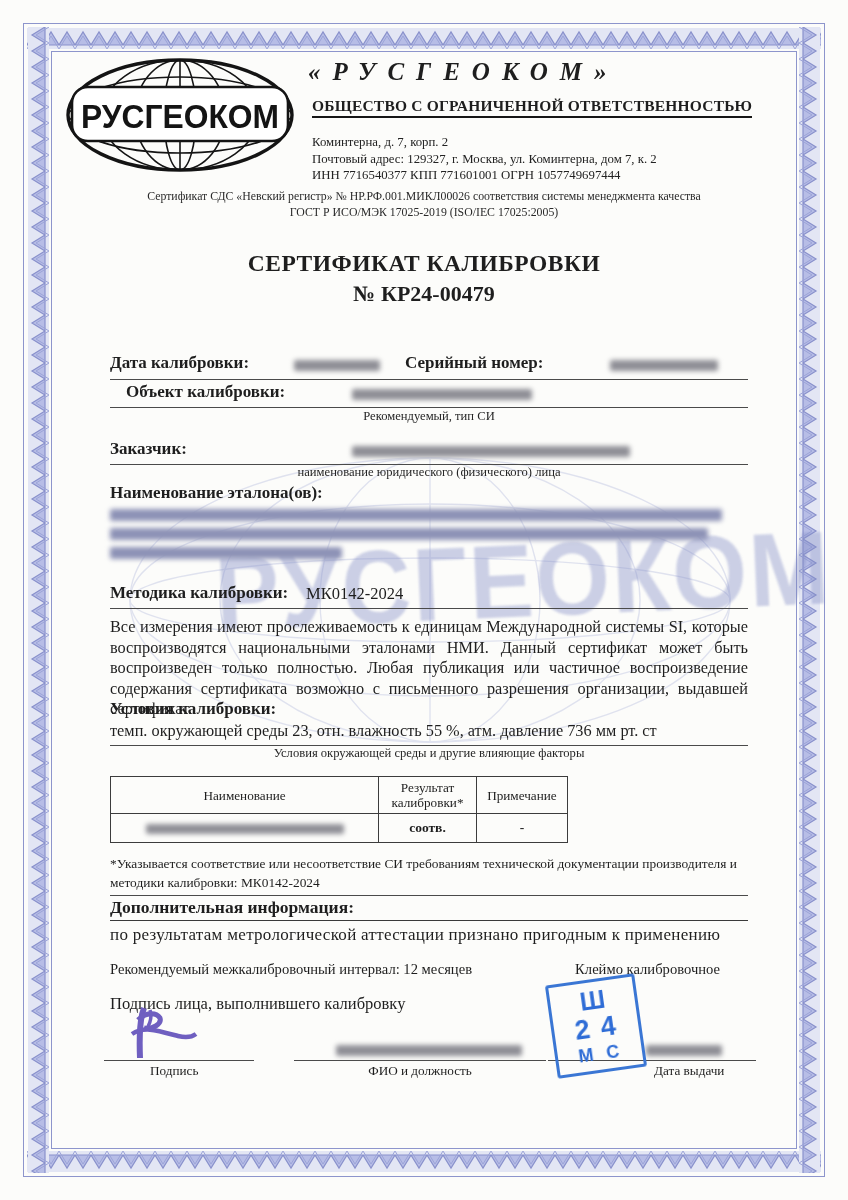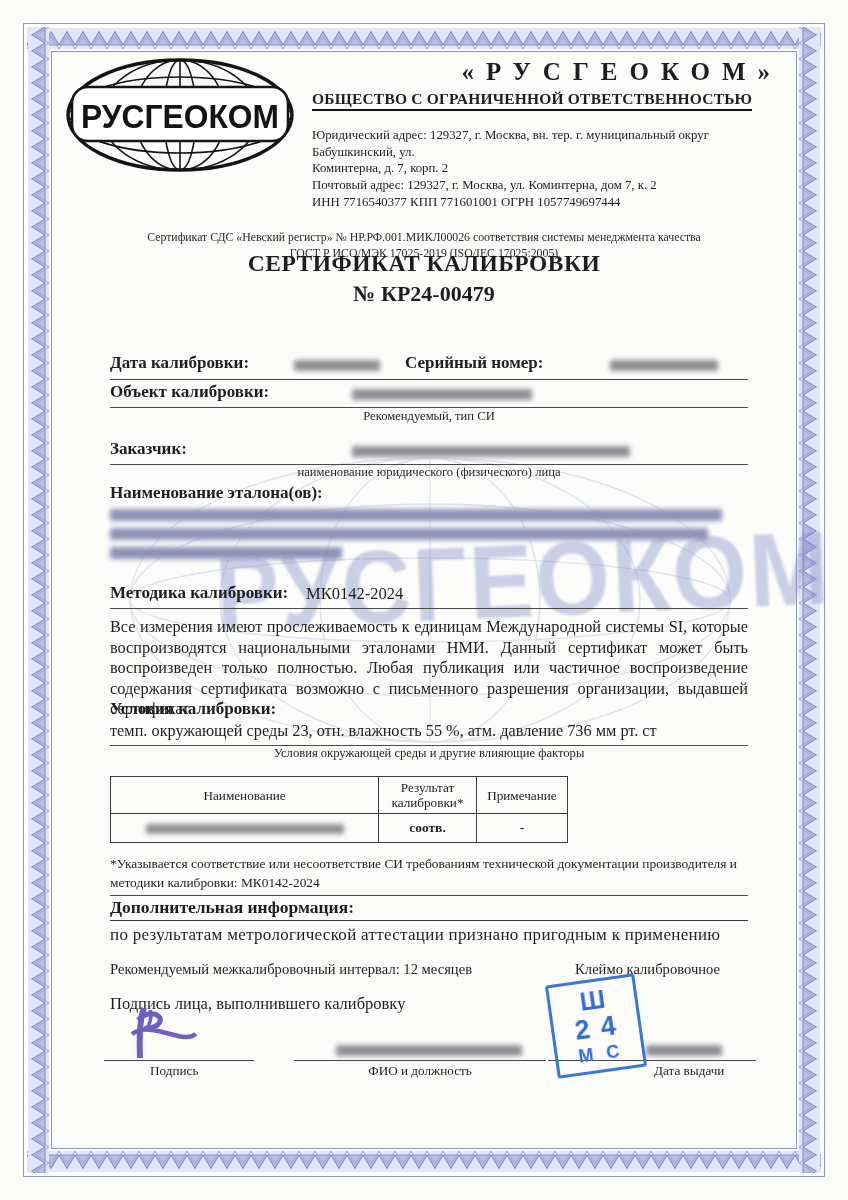--- a/index.html
+++ b/index.html
@@ -23,31 +23,31 @@
     position:absolute;left:215px;top:528px;width:520px;
     font-family:"Liberation Sans","DejaVu Sans",sans-serif;font-weight:700;
     font-size:96px;letter-spacing:2px;color:rgba(130,140,198,.40);
     transform:rotate(-2.5deg) scaleY(1.08);filter:blur(1px);white-space:nowrap;
   }
   
   .header{position:absolute;left:62px;top:56px;width:724px;display:flex;}
   .logo{flex:0 0 236px;}
   .head-right{margin-left:14px;width:470px;}
   .company-title{
-    text-align:right;font-weight:700;font-size:25px;letter-spacing:.48em;
-    white-space:nowrap;margin:2px 0 4px -4px;
+    text-align:left;font-weight:700;font-size:25px;letter-spacing:.48em;
+    white-space:nowrap;margin:2px 0 11px -4px;font-style:italic;
   }
   .company-form{
     display:inline-block;font-weight:700;font-size:15.5px;letter-spacing:.2px;
     border-bottom:2px solid #161616;padding-bottom:1px;margin-bottom:16px;white-space:nowrap;
   }
   .addr{font-size:12.8px;line-height:1.3;color:#222;}
   
   .accred{position:absolute;left:74px;top:189px;width:700px;text-align:center;
-    font-size:11.8px;line-height:1.35;color:#2a2a2a;margin-top:41px;}
+    font-size:11.8px;line-height:1.35;color:#2a2a2a;}
   .doc-title{position:absolute;left:74px;top:250px;width:700px;text-align:center;}
   .doc-title .t1{font-size:23.5px;font-weight:700;letter-spacing:.5px;}
   .doc-title .t2{font-size:22px;font-weight:700;margin-top:4px;}
   
   .main{position:absolute;left:110px;top:352px;width:638px;}
   .rowline{position:relative;border-bottom:1.2px solid #4a4a4a;}
   .lbl{font-weight:700;font-size:17px;}
   .cap{font-size:12.6px;color:#262626;text-align:center;}
   .abs{position:absolute;}
   
@@ -148,21 +148,20 @@
         <ellipse cx="118" cy="59" rx="112" ry="38" stroke-width="1.6"></ellipse>
         <ellipse cx="118" cy="59" rx="112" ry="18" stroke-width="1.6"></ellipse>
       </g>
       <rect x="10" y="31" width="216" height="54" rx="16" fill="#ffffff" stroke="#141414" stroke-width="2.6"></rect>
       <text x="118" y="72" text-anchor="middle" font-family="Liberation Sans, DejaVu Sans, sans-serif" font-weight="700" font-size="34" fill="#141414" textLength="198" lengthAdjust="spacingAndGlyphs">РУСГЕОКОМ</text>
     </svg>
     <div class="head-right">
       <div class="company-title">«РУСГЕОКОМ»</div>
       <span class="company-form">ОБЩЕСТВО С ОГРАНИЧЕННОЙ ОТВЕТСТВЕННОСТЬЮ</span>
       <div class="addr">
-        <div>Юридический адрес: 129327, г. Москва, вн. тер. г. муниципальный округ Бабушкинский, ул.</div>
         <div>Коминтерна, д. 7, корп. 2</div>
         <div>Почтовый адрес: 129327, г. Москва, ул. Коминтерна, дом 7, к. 2</div>
         <div>ИНН 7716540377 КПП 771601001 ОГРН 1057749697444</div>
       </div>
     </div>
   </div>
 
   <div class="accred">
     <div>Сертификат СДС «Невский регистр» № НР.РФ.001.МИКЛ00026 соответствия системы менеджмента качества</div>
     <div>ГОСТ Р ИСО/МЭК 17025-2019 (ISO/IEC 17025:2005)</div>
@@ -176,21 +175,21 @@
   <div class="main">
 
     <div class="rowline" style="height:27px">
       <span class="lbl abs" style="left:0;top:1px">Дата калибровки:</span>
       <span class="rb abs" style="left:184px;top:8px;width:86px;height:11px"></span>
       <span class="lbl abs" style="left:295px;top:1px">Серийный номер:</span>
       <span class="rb abs" style="left:500px;top:8px;width:108px;height:11px"></span>
     </div>
 
     <div class="rowline" style="height:27px">
-      <span class="lbl abs" style="left:0;top:2px">Объект калибровки:</span>
+      <span class="lbl abs" style="left:16px;top:2px">Объект калибровки:</span>
       <span class="rb abs" style="left:242px;top:9px;width:180px;height:11px"></span>
     </div>
     <div class="cap" style="height:16px;line-height:16px">Рекомендуемый, тип СИ</div>
 
     <div style="height:14px"></div>
 
     <div class="rowline" style="height:26px">
       <span class="lbl abs" style="left:0;top:1px">Заказчик:</span>
       <span class="rb abs" style="left:242px;top:8px;width:278px;height:11px"></span>
     </div>

